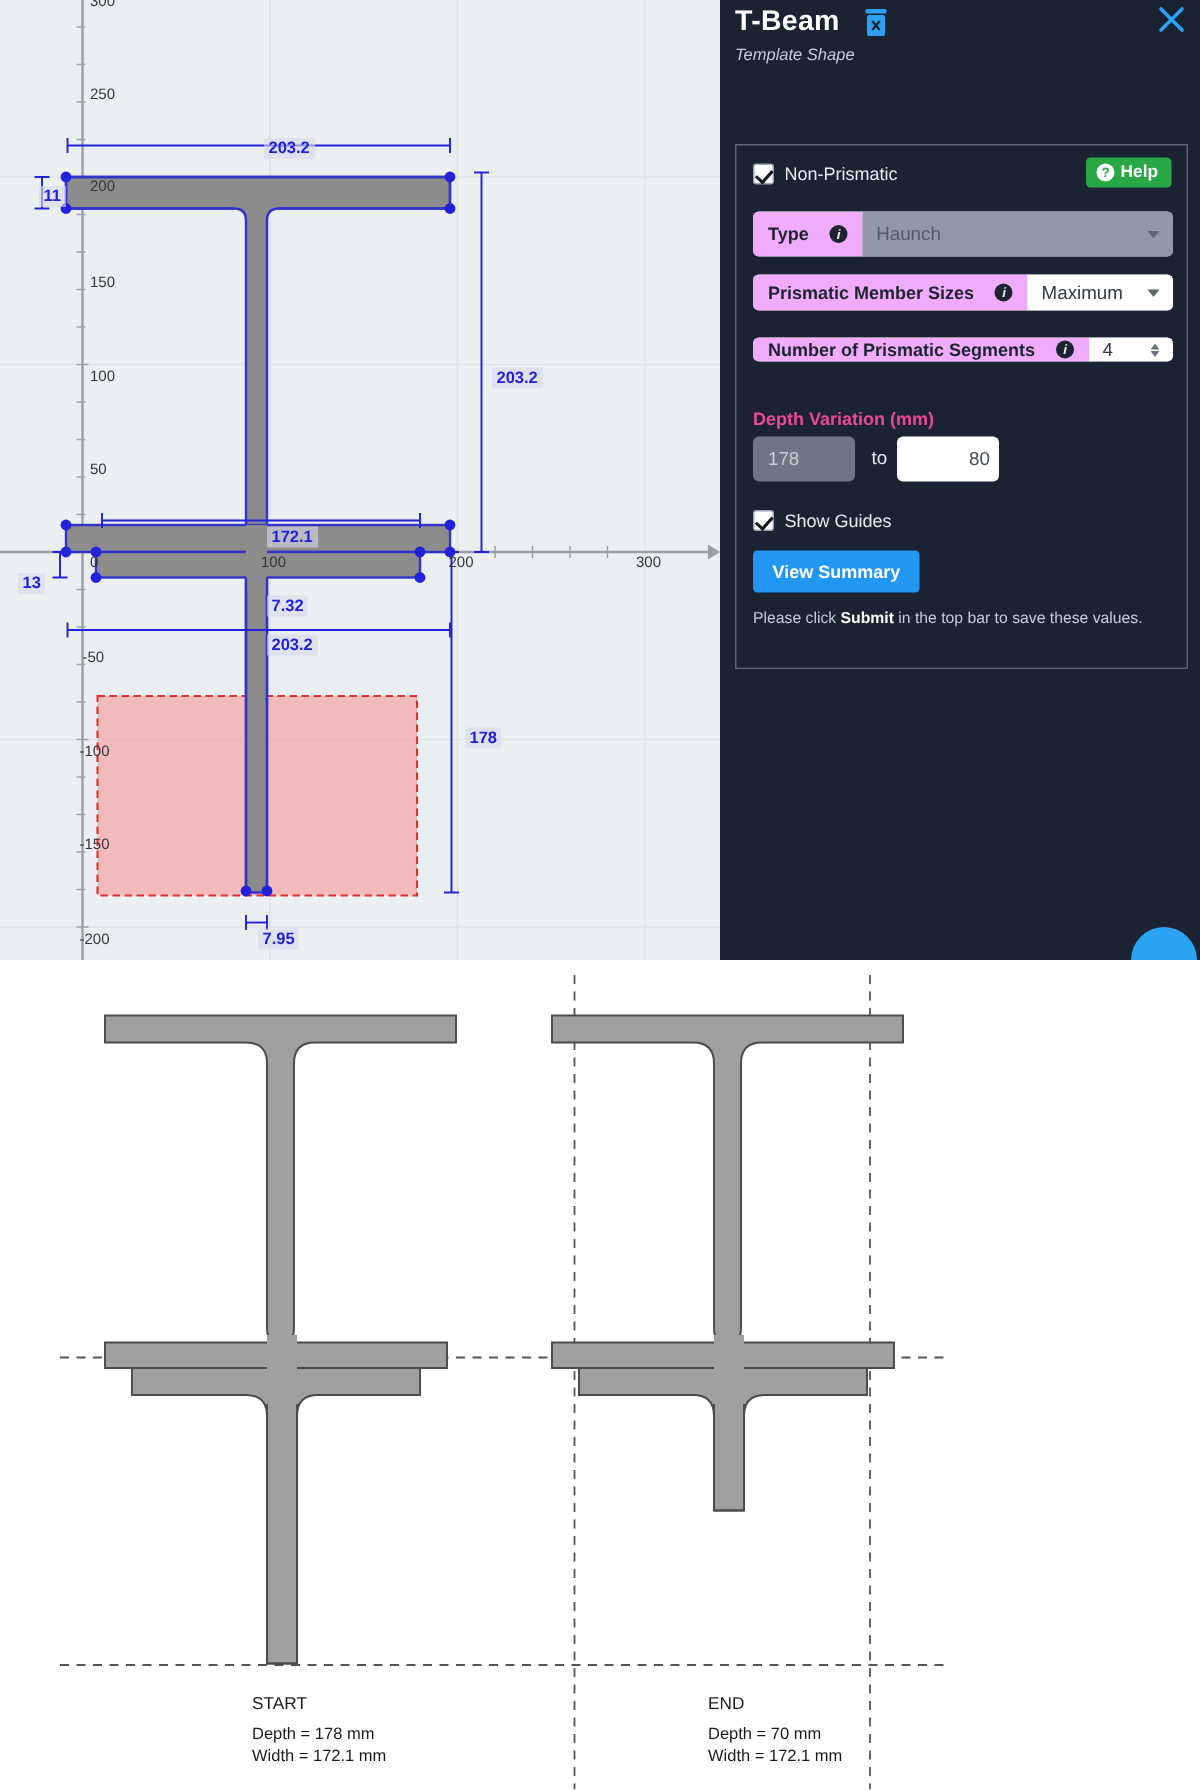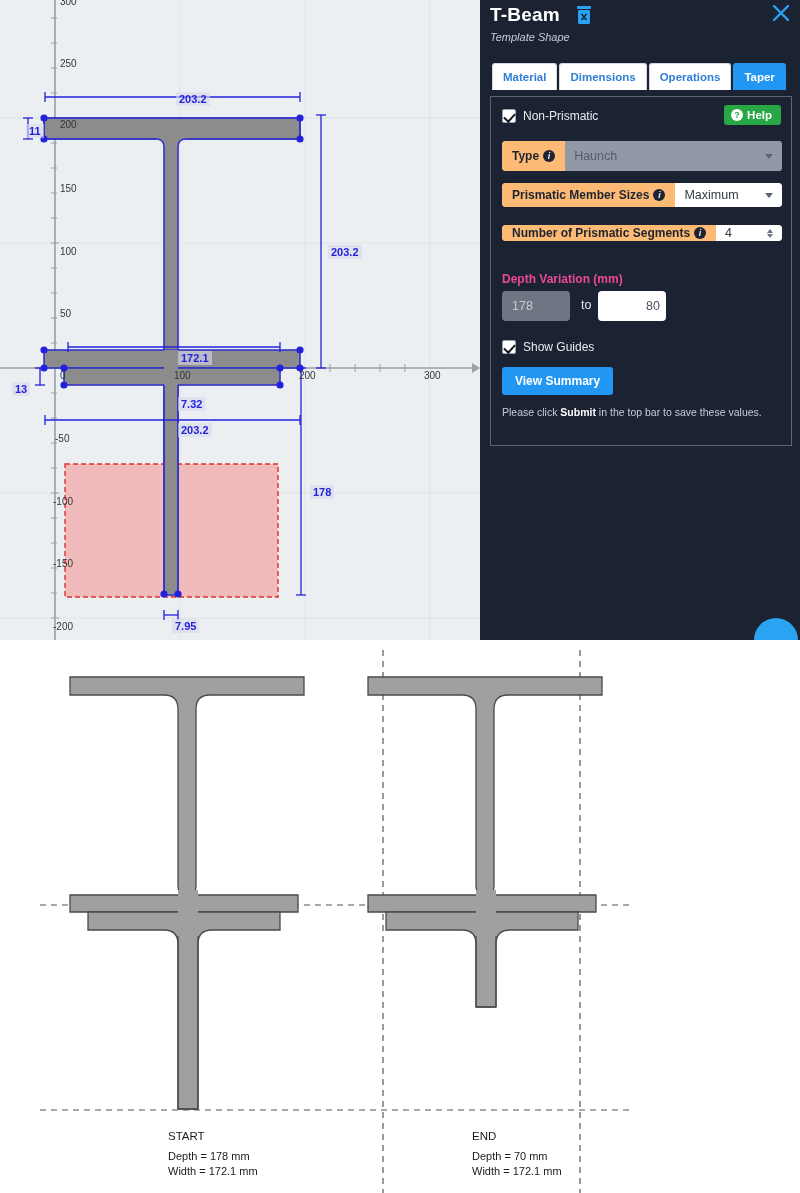--- a/index.html
+++ b/index.html
@@ -105,23 +105,23 @@
     line-height: 1;
   }
 
   
   .fieldrow {
     position: absolute; display: flex; align-items: stretch;
     border-radius: 4px; overflow: hidden;
     background: #eceef1;
   }
   .flabel {
-    display: flex; align-items: center; gap: 4px;
+    display: flex; align-items: center; gap: 14px;
     padding: 0 10px; font-size: 12px; font-weight: bold; color: #1d2430;
-    background: #fdba74; white-space: nowrap;
+    background: #f0abfc; white-space: nowrap;
   }
   .ico-i {
     width: 12px; height: 12px; border-radius: 50%;
     background: #1d2430; color: #eceef1;
     font-size: 9px; font-weight: bold; font-style: italic;
     display: flex; align-items: center; justify-content: center;
     line-height: 1; flex: none;
   }
   .fvalue {
     flex: 1; display: flex; align-items: center; justify-content: space-between;
@@ -361,26 +361,20 @@
       <rect x="3" y="5" width="12" height="14" rx="1.5" fill="#29a3f2"></rect>
       <path d="M6.5,9 L11.5,15 M11.5,9 L6.5,15" stroke="#1b2333" stroke-width="1.5"></path>
     </svg>
 
     <div class="panel-sub">Template Shape</div>
 
     <svg class="close-x" viewBox="0 0 22 22">
       <path d="M4,4 L18,18 M18,4 L4,18" stroke="#29a3f2" stroke-width="2.4" stroke-linecap="round"></path>
     </svg>
 
-    <div id="tabs">
-      <div class="tab">Material</div>
-      <div class="tab">Dimensions</div>
-      <div class="tab">Operations</div>
-      <div class="tab active">Taper</div>
-    </div>
   </div>
 
   <div id="card">
 
     <div class="chk-row" style="left:11px; top:12px;">
       <div class="checkbox"></div>
       <span class="chk-label">Non-Prismatic</span>
     </div>
 
     <div class="help-btn">

